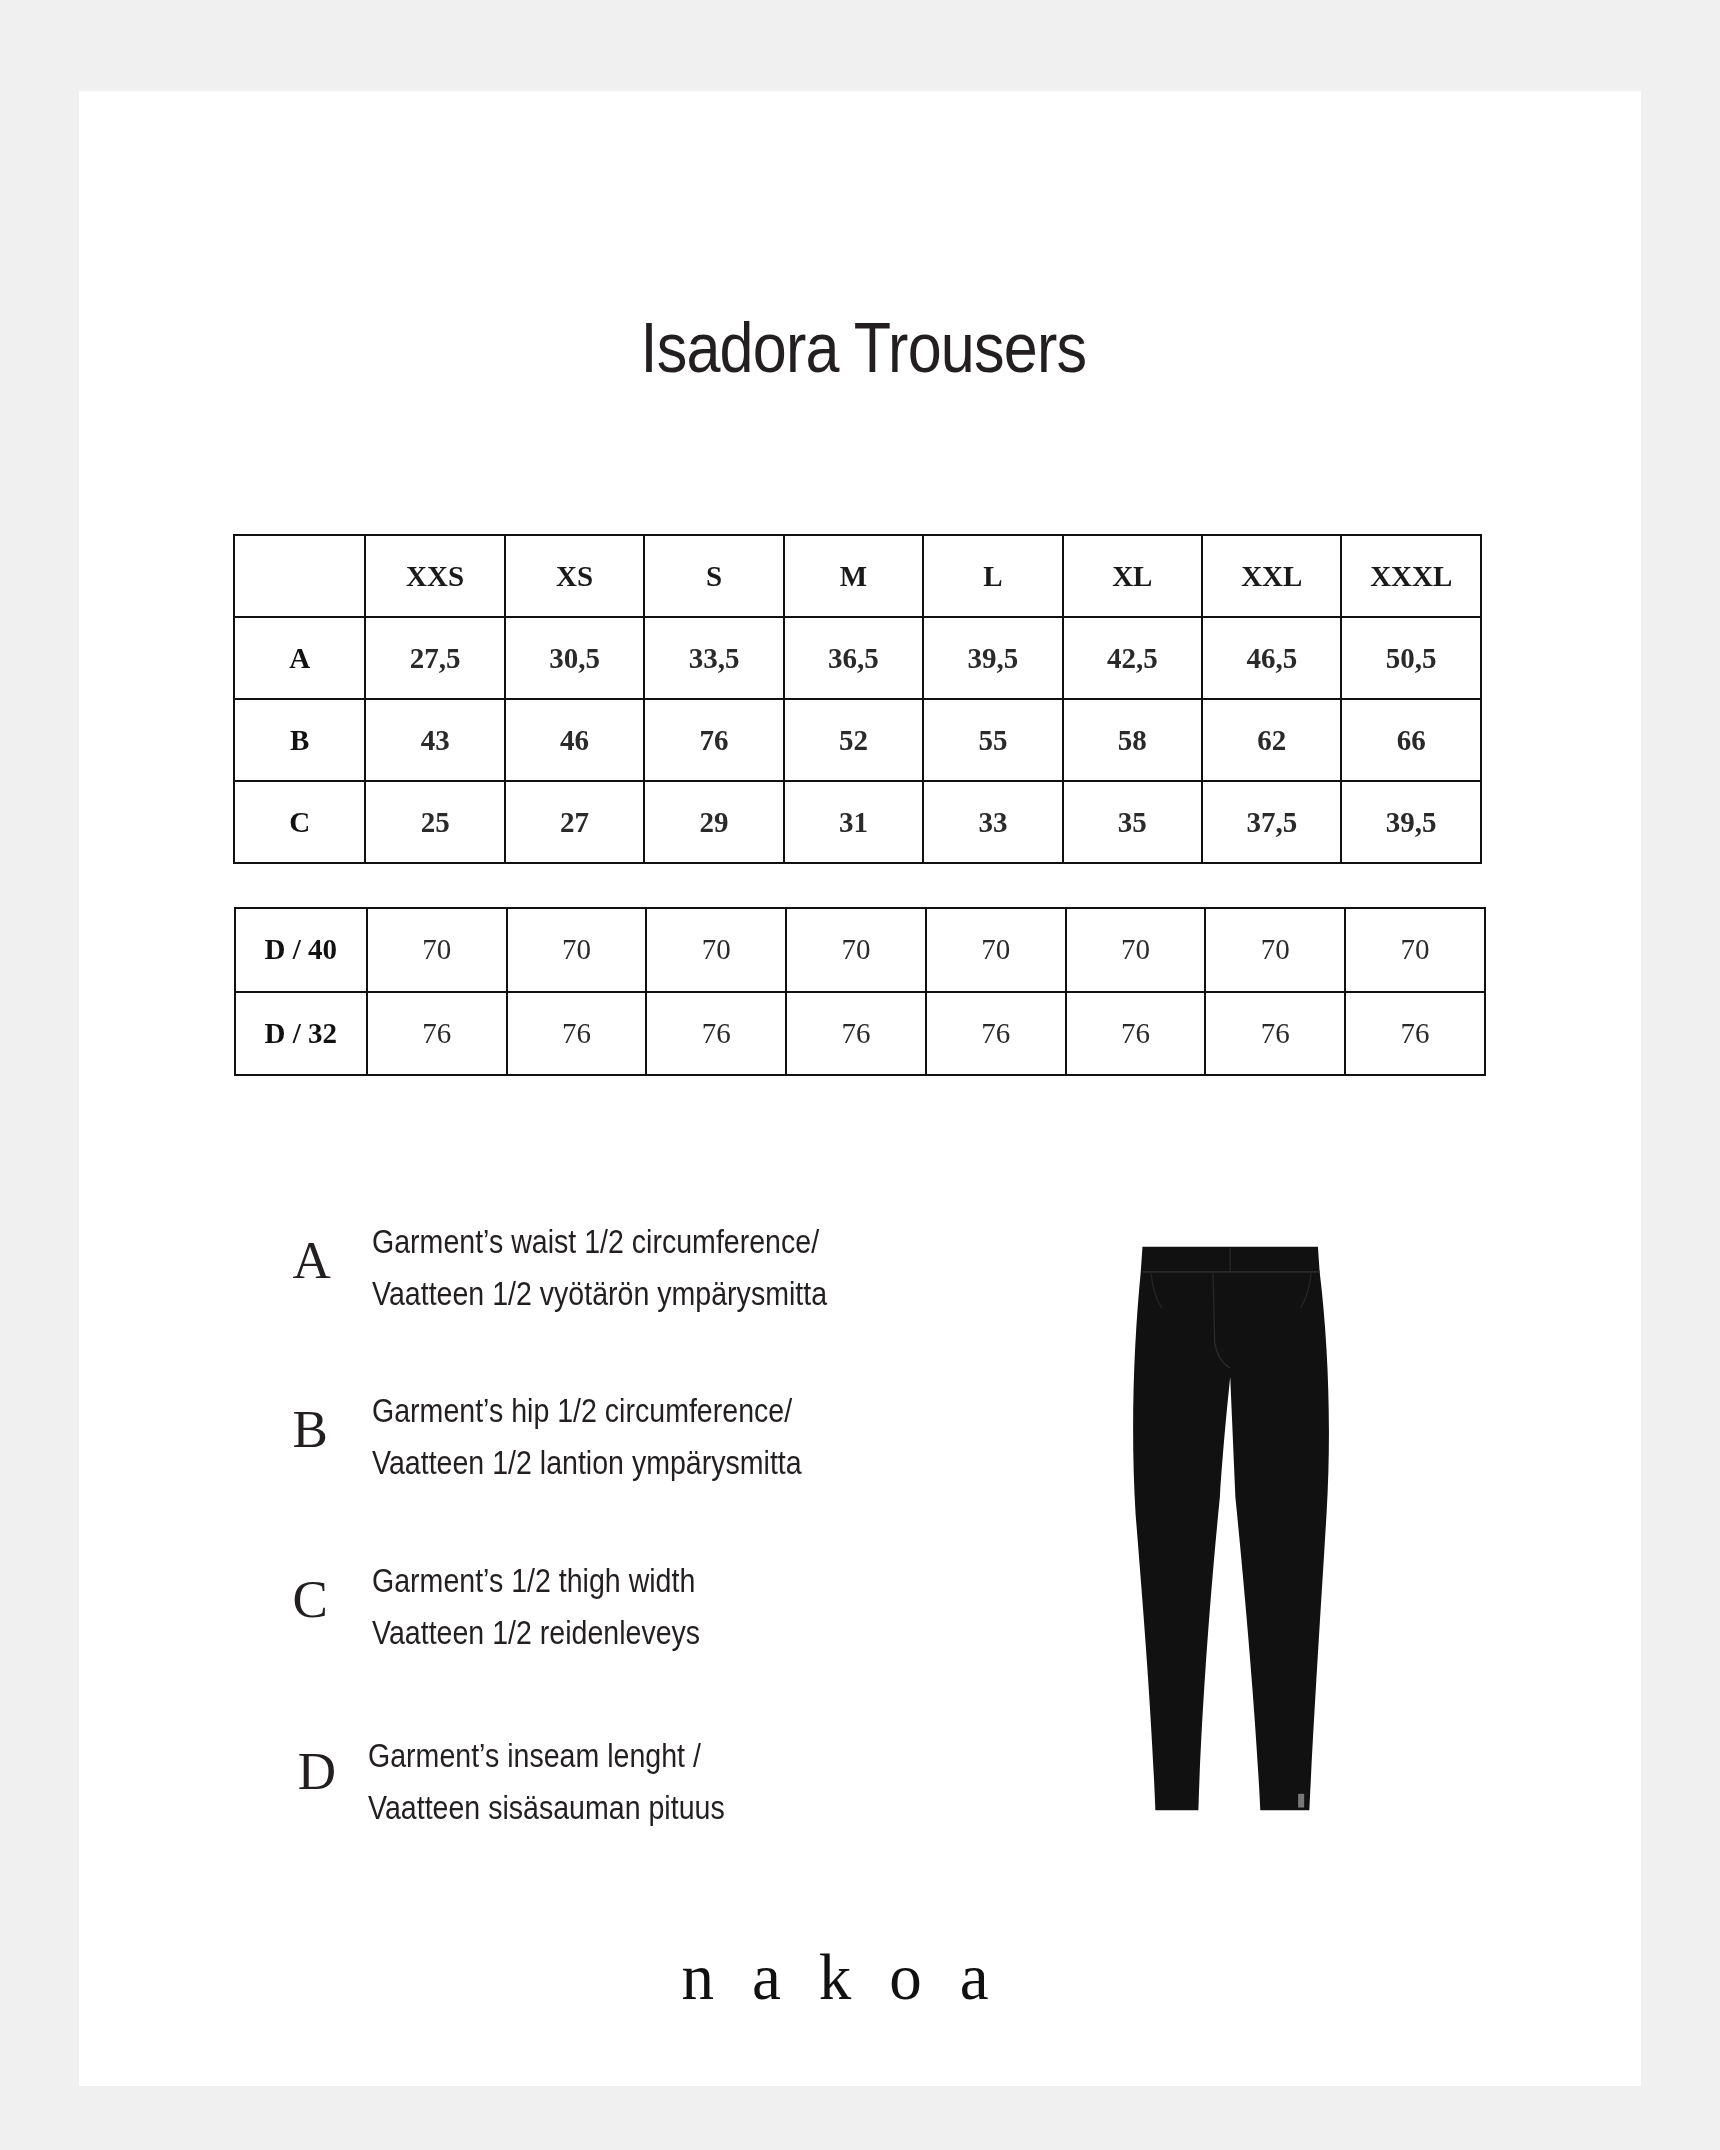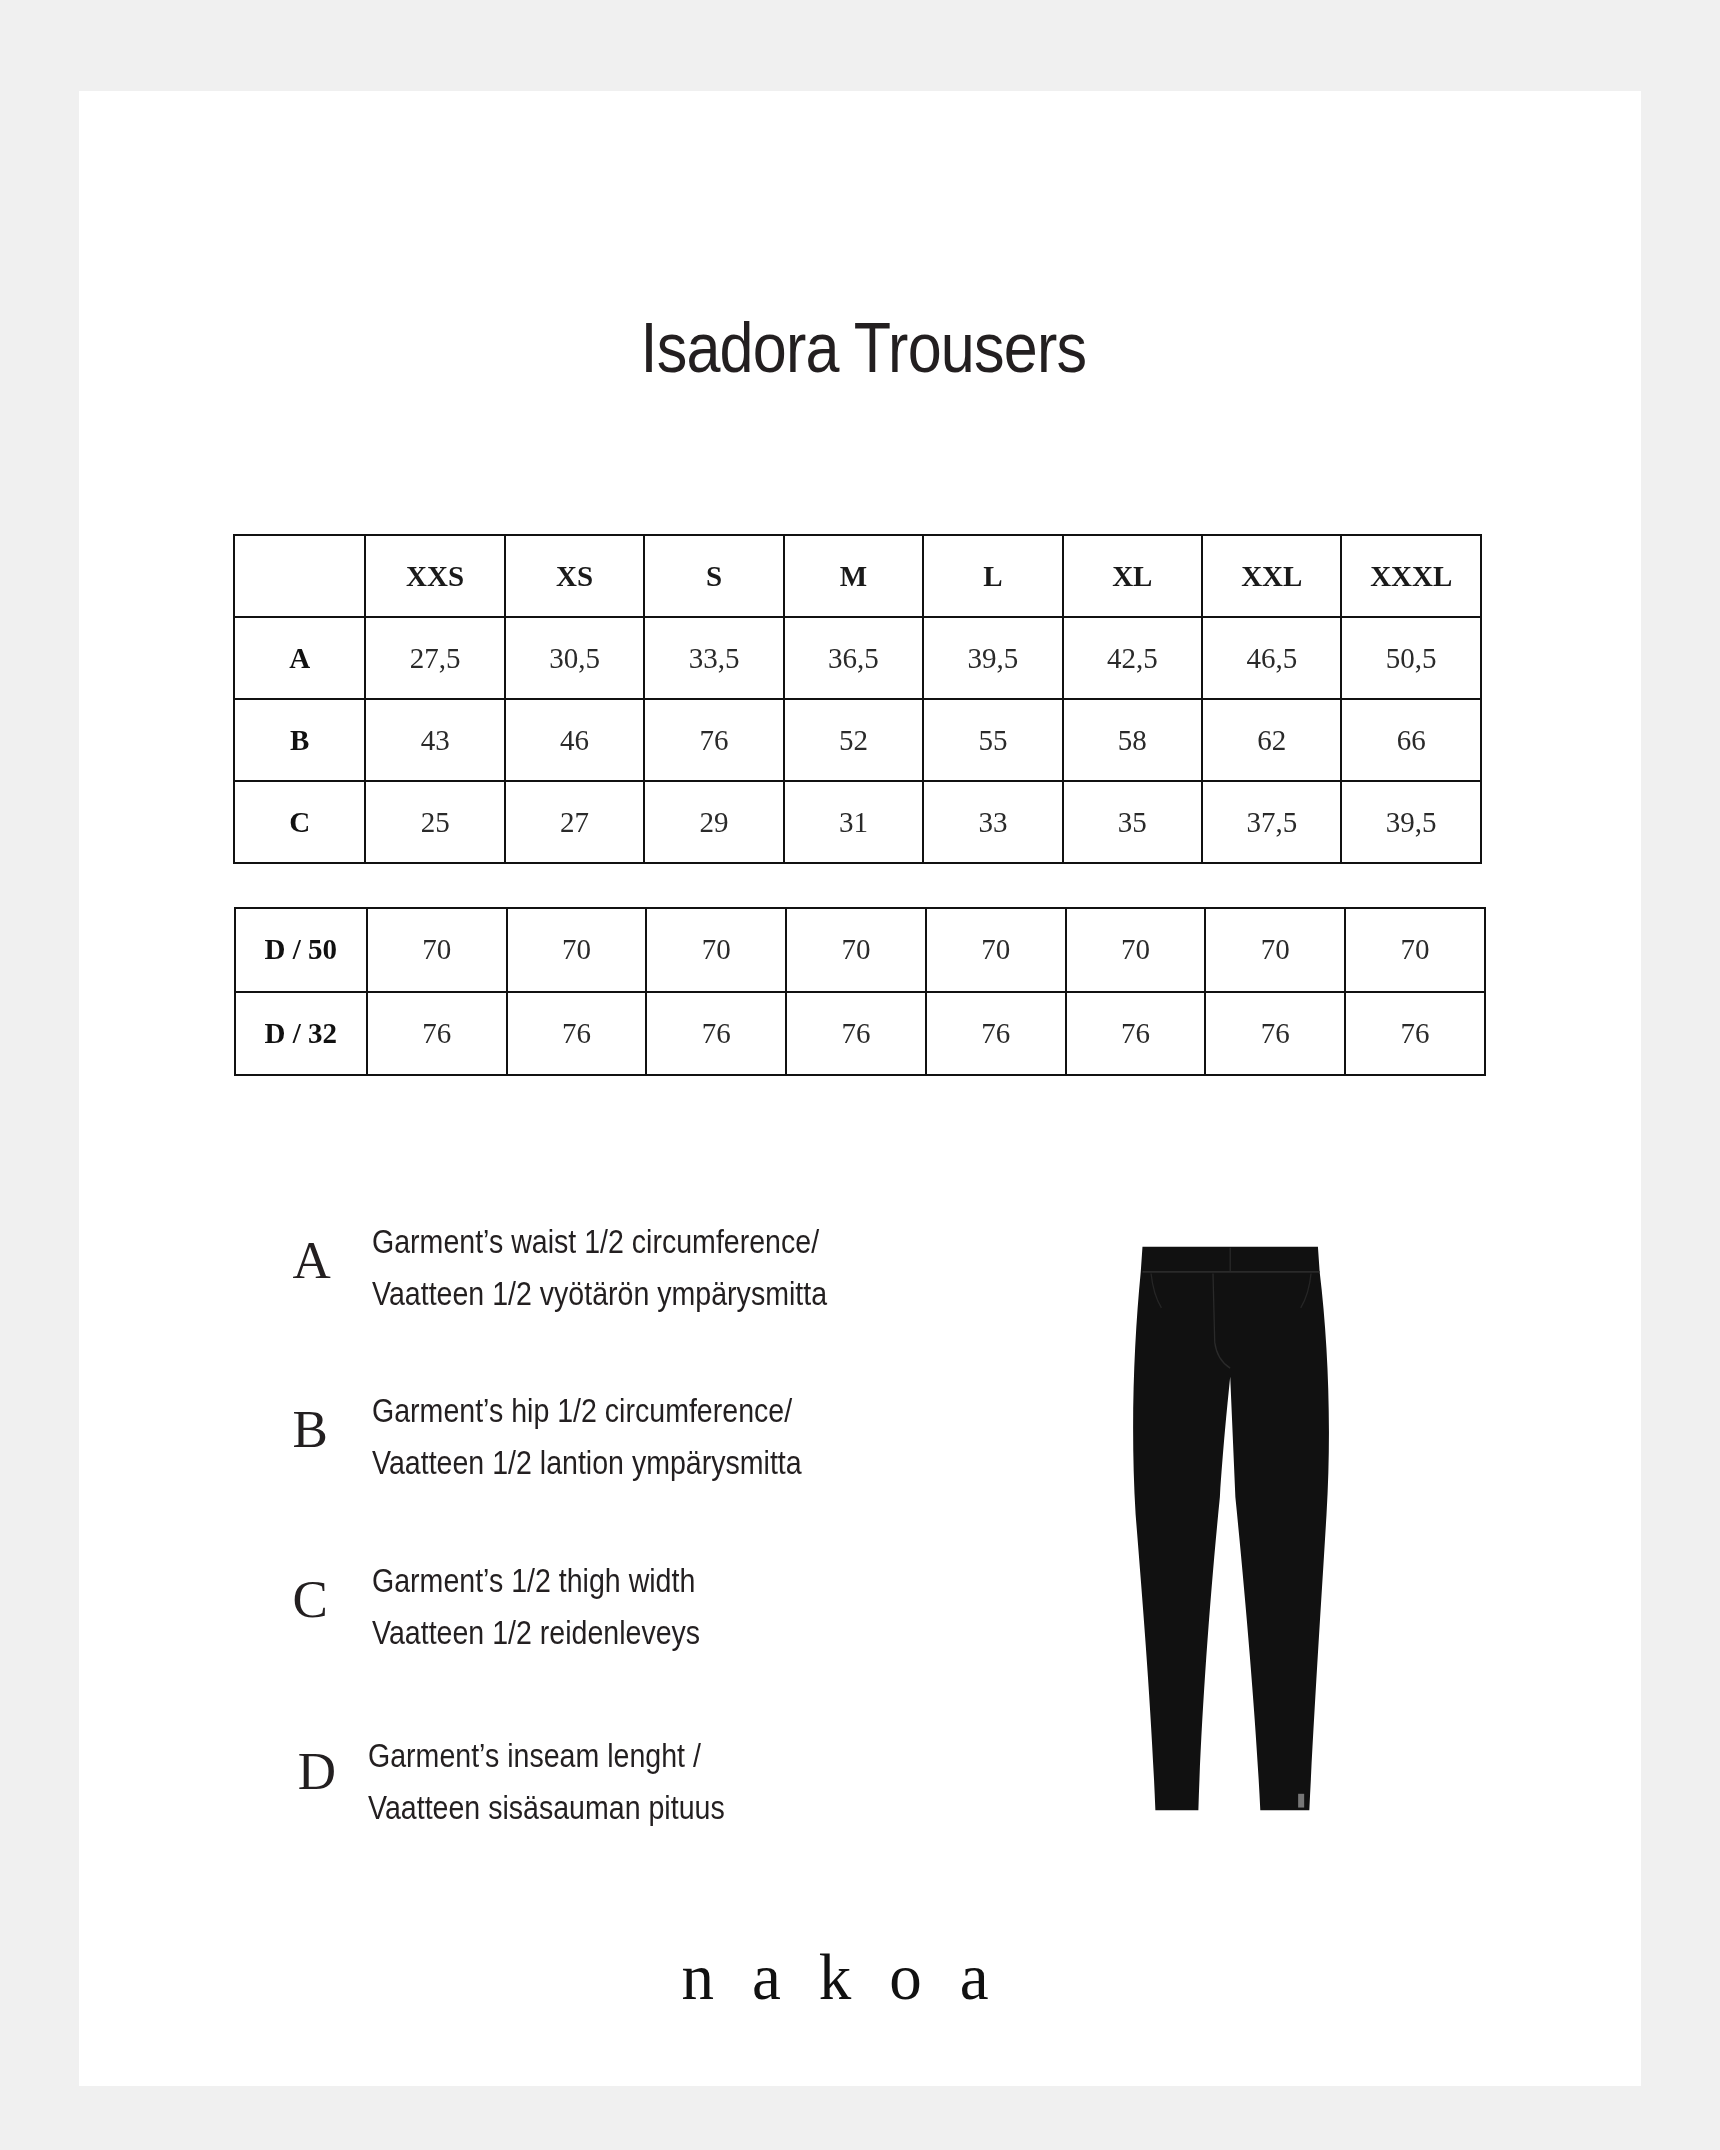--- a/index.html
+++ b/index.html
@@ -19,21 +19,21 @@
   }
   table.size-table {
     position: absolute; border-collapse: collapse;
     font-family: "Liberation Serif", serif; color: #1a1a1a; border-radius: 9px;
   }
   table.size-table td, table.size-table th {
     border: 2.6px solid #111; text-align: center; padding: 0;
   }
   #table-main { left: 233px; top: 534px; width: 1249px; height: 328px; }
   #table-main th { height: 80px; font-size: 29px; font-weight: 700; }
-  #table-main td { height: 80px; font-size: 29px; font-weight: 400; color: #2a2a2a; }
+  #table-main td { height: 80px; font-size: 29px; font-weight: 700; color: #2a2a2a; }
   #table-main td.row-label { font-weight: 700; color: #111; }
   #table-inseam { left: 234px; top: 907px; width: 1252px; height: 169px; }
   #table-inseam td { height: 54px; font-size: 29px; font-weight: 400; color: #2a2a2a; }
   #table-inseam td.row-label { font-weight: 700; color: #111; }
   col.c-label { width: 131px; }
   col.c-size { width: 139px; }
 
   .legend-item { position: absolute; left: 284px; width: 774px; height: 120px; }
   .legend-letter {
     position: absolute; left: 8.6px; top: 8.6px;
@@ -128,21 +128,21 @@
       <col class="c-size">
       <col class="c-size">
       <col class="c-size">
       <col class="c-size">
       <col class="c-size">
       <col class="c-size">
       <col class="c-size">
   </colgroup>
   <tbody>
       <tr>
-    <td class="row-label">D / 50</td>
+    <td class="row-label">D / 40</td>
     <td>70</td>
     <td>70</td>
     <td>70</td>
     <td>70</td>
     <td>70</td>
     <td>70</td>
     <td>70</td>
     <td>70</td>
   </tr>
   <tr>

